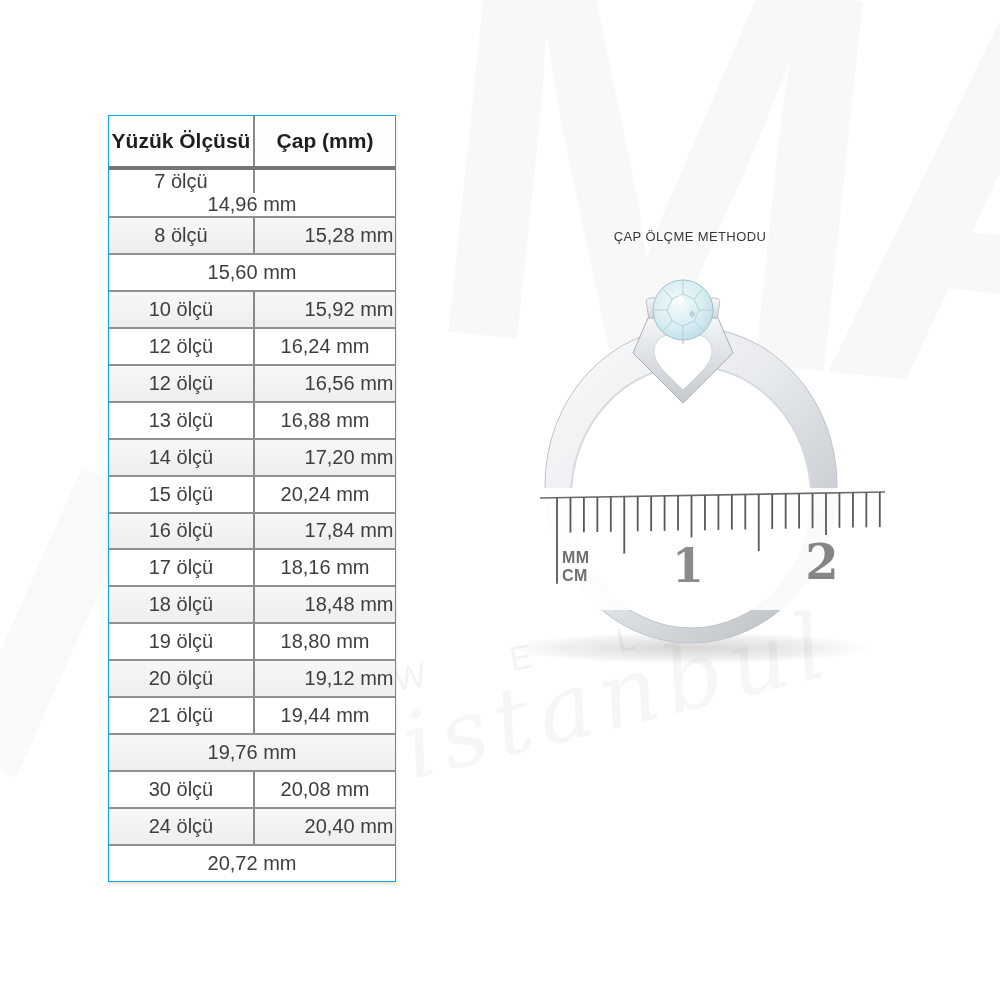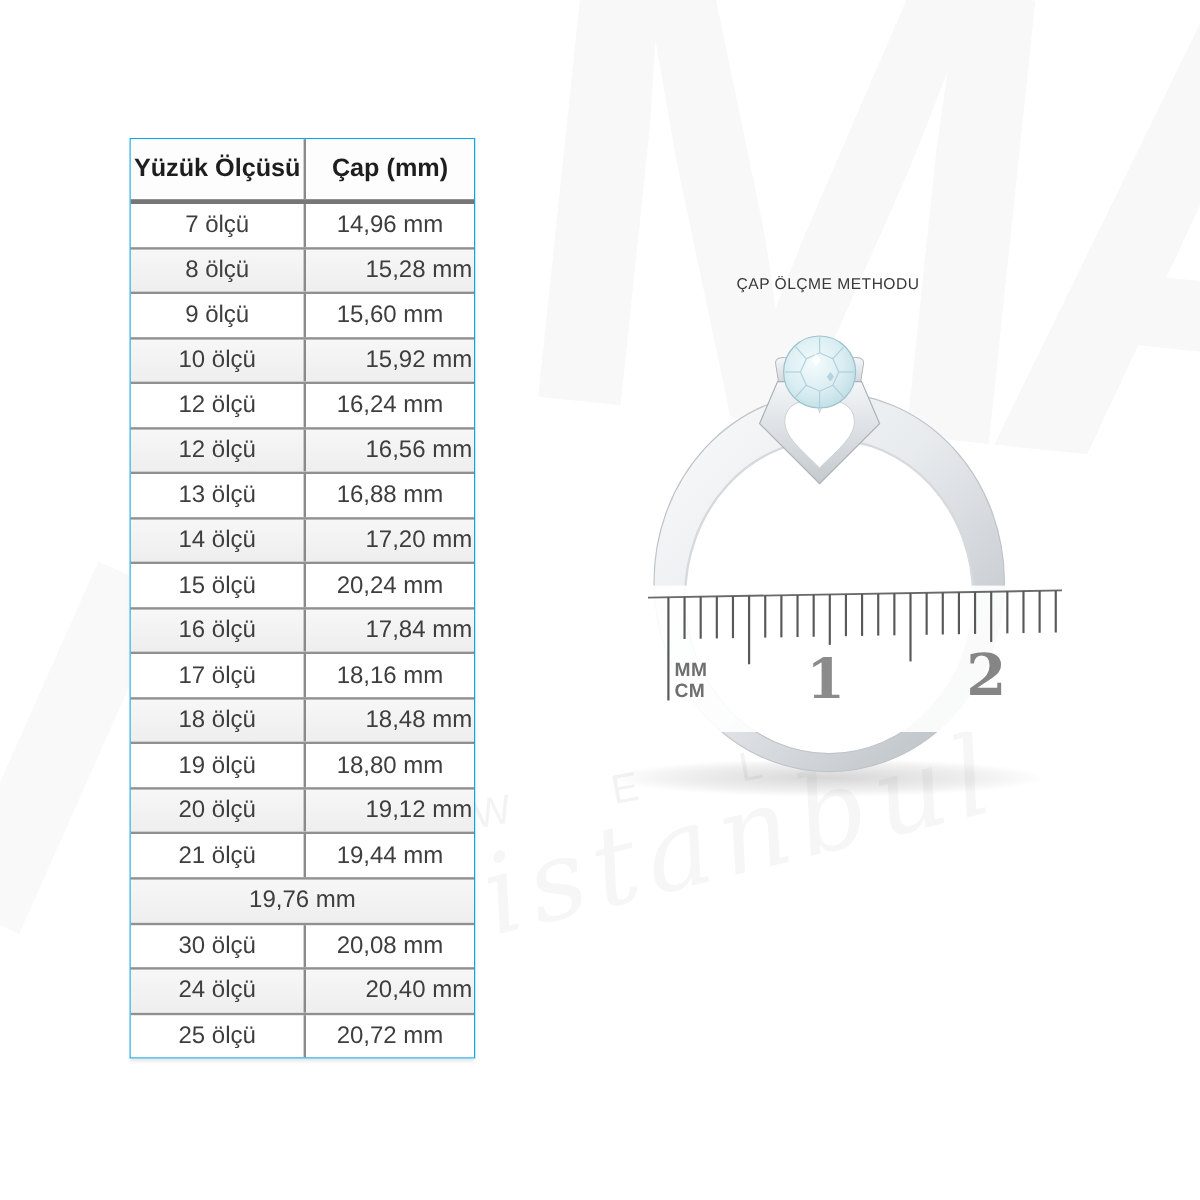--- a/index.html
+++ b/index.html
@@ -36,21 +36,21 @@
   }
   .thead{
     display:flex;height:50px;flex:0 0 50px;border-bottom:4px solid #767676;
     font-weight:bold;font-size:21px;color:#1e1e1e;background:#fdfdfd;
   }
   .th{display:flex;align-items:center;justify-content:center;}
   .col1{width:146px;border-right:2px solid #8a8a8a;box-sizing:border-box;}
   .col2{flex:1;}
   .tbody{flex:1;display:flex;flex-direction:column;}
   .trow{flex:1;display:flex;font-size:20px;color:#3e3e3e;border-top:2px solid #909090;background:#ffffff;}
-  .trow:first-child{border-top:none;}
+  .trow:first-child{border-top:none;flex-direction:column;}
   .trow.alt{background:linear-gradient(#f7f7f7,#eeeeee);gap:48px;}
   .cell{display:flex;align-items:center;justify-content:center;}
   
   .diagram-title{
     position:absolute;left:540px;top:229px;width:300px;text-align:center;
     font-size:13px;font-weight:normal;letter-spacing:0.4px;color:#383838;z-index:2;
   }
   .ring-svg{position:absolute;left:490px;top:260px;z-index:1;}
 </style>
 </head>
@@ -69,21 +69,20 @@
   <div class="tbody">
       <div class="trow">
         <div class="cell col1">7 ölçü</div>
         <div class="cell col2">14,96 mm</div>
       </div>
       <div class="trow alt">
         <div class="cell col1">8 ölçü</div>
         <div class="cell col2">15,28 mm</div>
       </div>
       <div class="trow">
-        <div class="cell col1">9 ölçü</div>
         <div class="cell col2">15,60 mm</div>
       </div>
       <div class="trow alt">
         <div class="cell col1">10 ölçü</div>
         <div class="cell col2">15,92 mm</div>
       </div>
       <div class="trow">
         <div class="cell col1">12 ölçü</div>
         <div class="cell col2">16,24 mm</div>
       </div>
@@ -132,21 +131,20 @@
       </div>
       <div class="trow">
         <div class="cell col1">30 ölçü</div>
         <div class="cell col2">20,08 mm</div>
       </div>
       <div class="trow alt">
         <div class="cell col1">24 ölçü</div>
         <div class="cell col2">20,40 mm</div>
       </div>
       <div class="trow">
-        <div class="cell col1">25 ölçü</div>
         <div class="cell col2">20,72 mm</div>
       </div>
     </div>
 </div>
 
 <div class="diagram-title">ÇAP ÖLÇME METHODU</div>
 
 <svg class="ring-svg" width="420" height="460" viewBox="0 0 420 460">
   <defs>
     <linearGradient id="metal" x1="0" y1="0" x2="1" y2="1">

